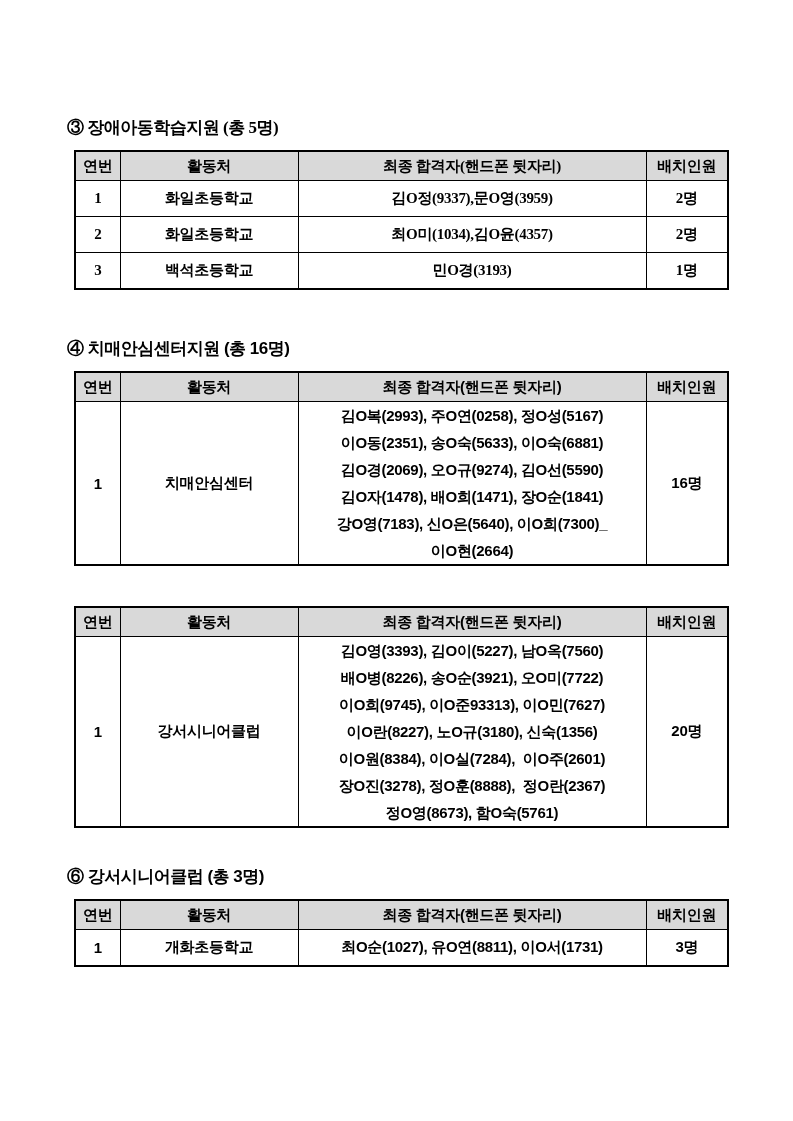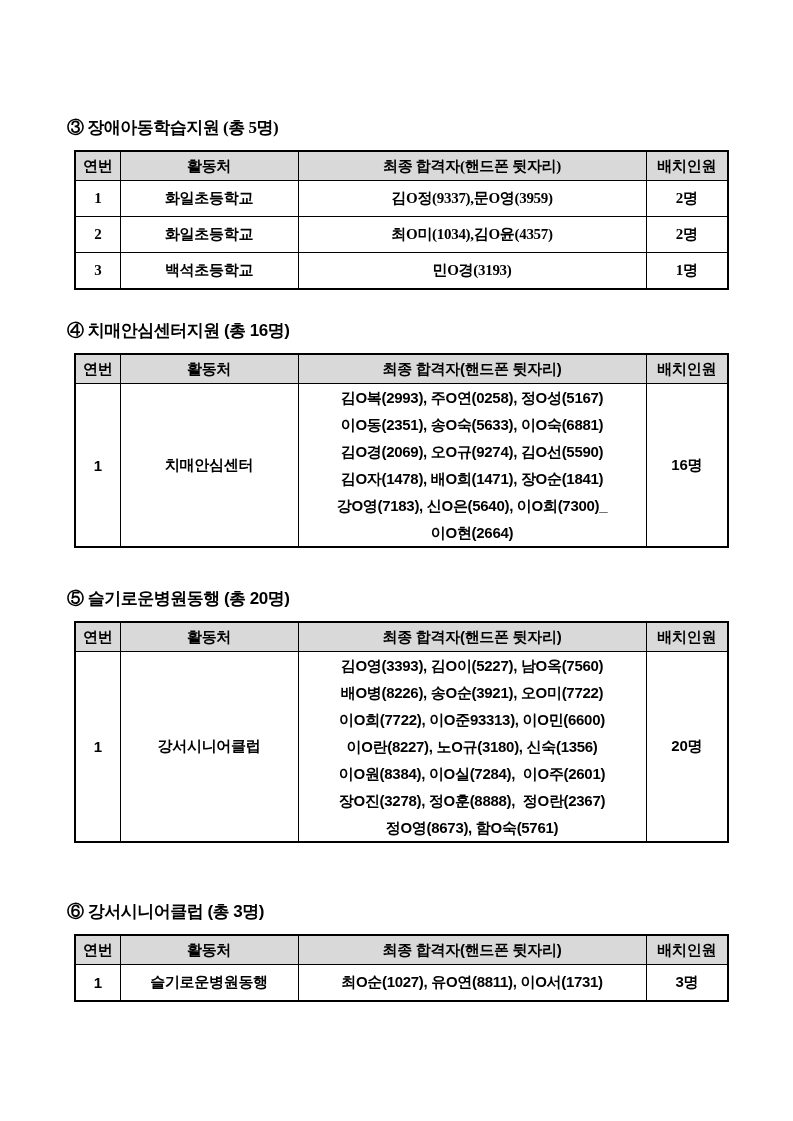--- a/index.html
+++ b/index.html
@@ -18,23 +18,23 @@
   .content {
     padding: 109px 0 0 67px;
   }
   .section-title {
     font-size: 17px;
     line-height: 22px;
     font-weight: bold;
     letter-spacing: -0.5px;
   }
   .sec-1 { margin-top: 8px; font-family: Liberation Serif, serif; }
-  .sec-2 { margin-top: 30px; }
+  .sec-2 { margin-top: 48px; }
   .sec-3 { margin-top: 40px; }
-  .sec-4 { margin-top: 58px; }
+  .sec-4 { margin-top: 38px; }
   table.applicants {
     border-collapse: collapse;
     table-layout: fixed;
     width: 653px;
     margin: 11px 0 0 7px;
     border: 2px solid #000000;
   }
   table.applicants th,
   table.applicants td {
     border: 1.5px solid #000000;
@@ -130,21 +130,20 @@
             <div class="name-line">강O영(7183), 신O은(5640), 이O희(7300)_</div>
             <div class="name-line">이O현(2664)</div>
           </td>
           <td>16명</td>
         </tr>
       </tbody>
     </table>
   </div>
 
   <div class="section sec-3">
-    <div class="section-title">⑤ 슬기로운병원동행 (총 20명)</div>
     <table class="applicants">
       <colgroup>
           <col style="width:45px">
           <col style="width:178px">
           <col style="width:348px">
           <col style="width:82px">
         </colgroup>
       <thead>
         <tr>
           <th style="background: rgb(217, 217, 217);">연번</th>
@@ -153,21 +152,21 @@
           <th style="background: rgb(217, 217, 217);">배치인원</th>
         </tr>
       </thead>
       <tbody>
         <tr>
           <td>1</td>
           <td>강서시니어클럽</td>
           <td>
             <div class="name-line">김O영(3393), 김O이(5227), 남O옥(7560)</div>
             <div class="name-line">배O병(8226), 송O순(3921), 오O미(7722)</div>
-            <div class="name-line">이O희(7722), 이O준93313), 이O민(6600)</div>
+            <div class="name-line">이O희(9745), 이O준93313), 이O민(7627)</div>
             <div class="name-line">이O란(8227), 노O규(3180), 신숙(1356)</div>
             <div class="name-line">이O원(8384), 이O실(7284),  이O주(2601)</div>
             <div class="name-line">장O진(3278), 정O훈(8888),  정O란(2367)</div>
             <div class="name-line">정O영(8673), 함O숙(5761)</div>
           </td>
           <td>20명</td>
         </tr>
       </tbody>
     </table>
   </div>
@@ -185,21 +184,21 @@
         <tr>
           <th style="background: rgb(217, 217, 217);">연번</th>
           <th style="background: rgb(217, 217, 217);">활동처</th>
           <th style="background: rgb(217, 217, 217);">최종 합격자(핸드폰 뒷자리)</th>
           <th style="background: rgb(217, 217, 217);">배치인원</th>
         </tr>
       </thead>
       <tbody>
         <tr>
           <td class="row-cell">1</td>
-          <td class="row-cell">슬기로운병원동행</td>
+          <td class="row-cell">개화초등학교</td>
           <td class="row-cell">최O순(1027), 유O연(8811), 이O서(1731)</td>
           <td class="row-cell">3명</td>
         </tr>
       </tbody>
     </table>
   </div>
 
 </div>
 
 </body></html>

